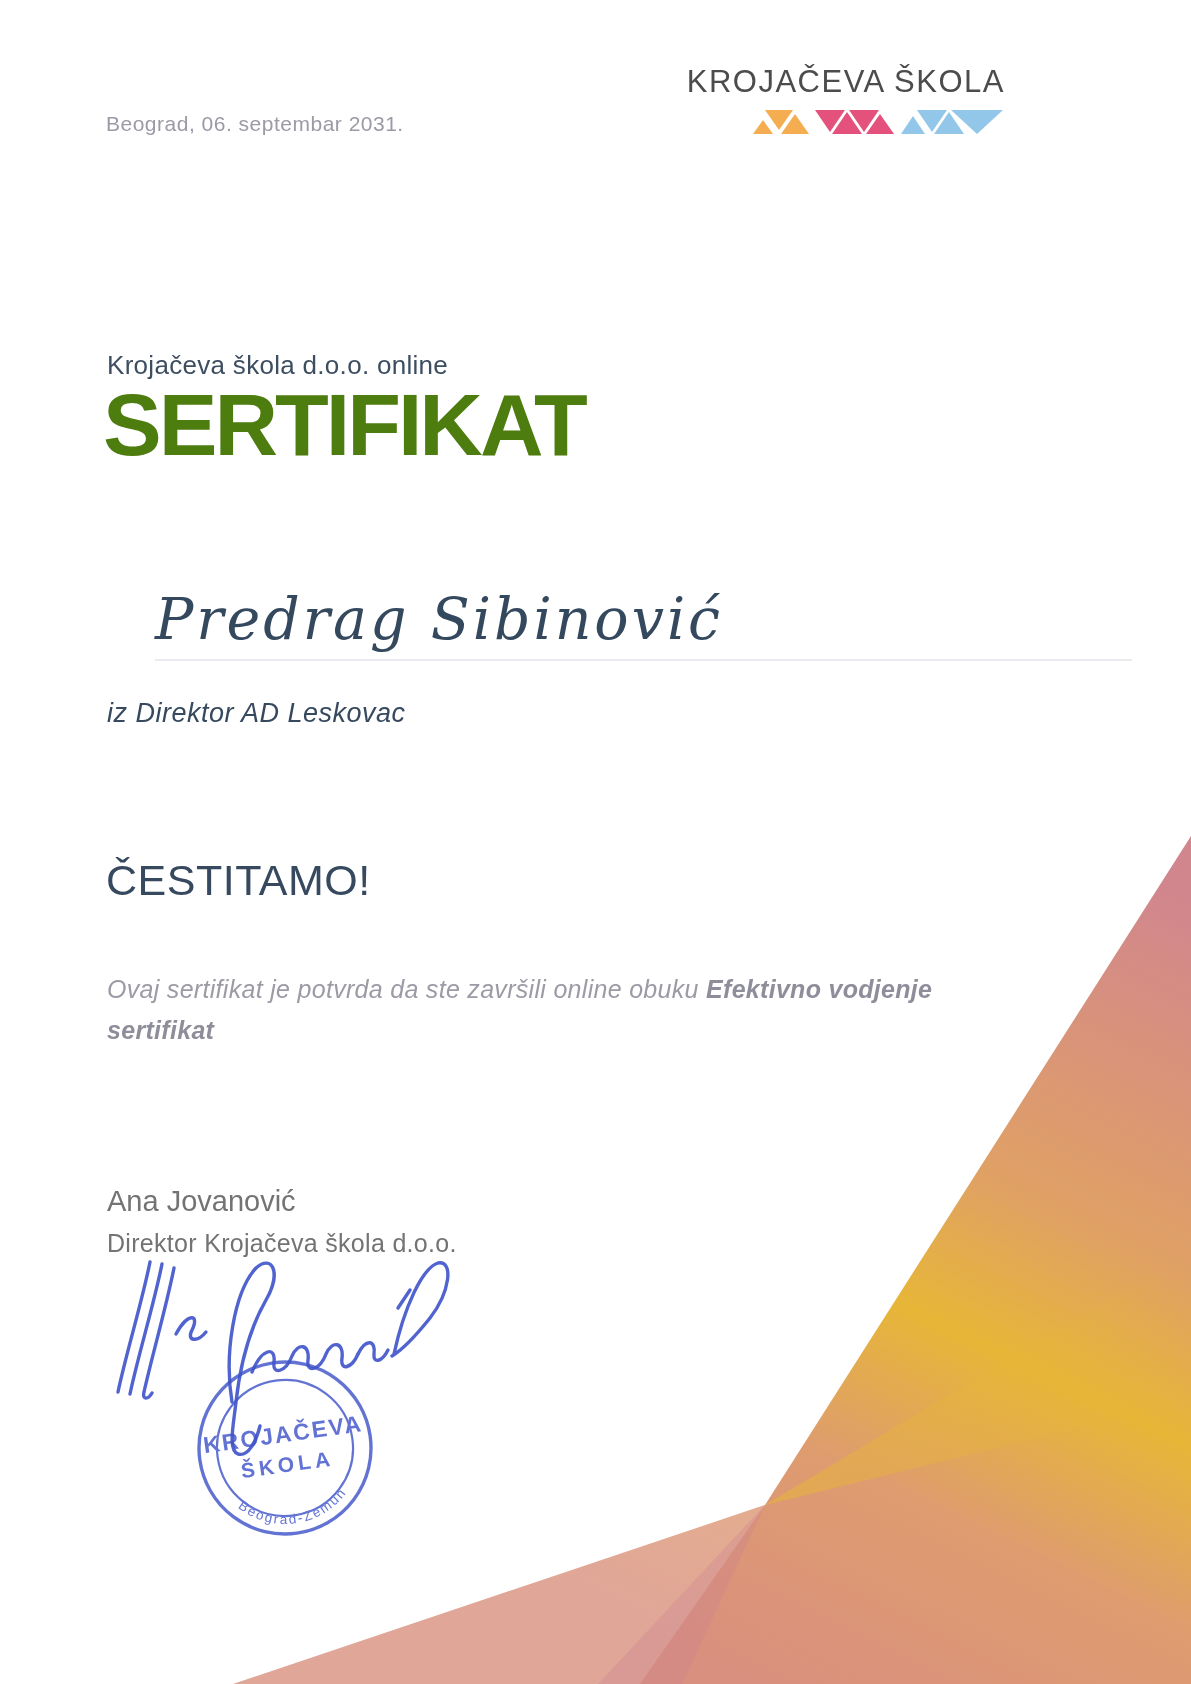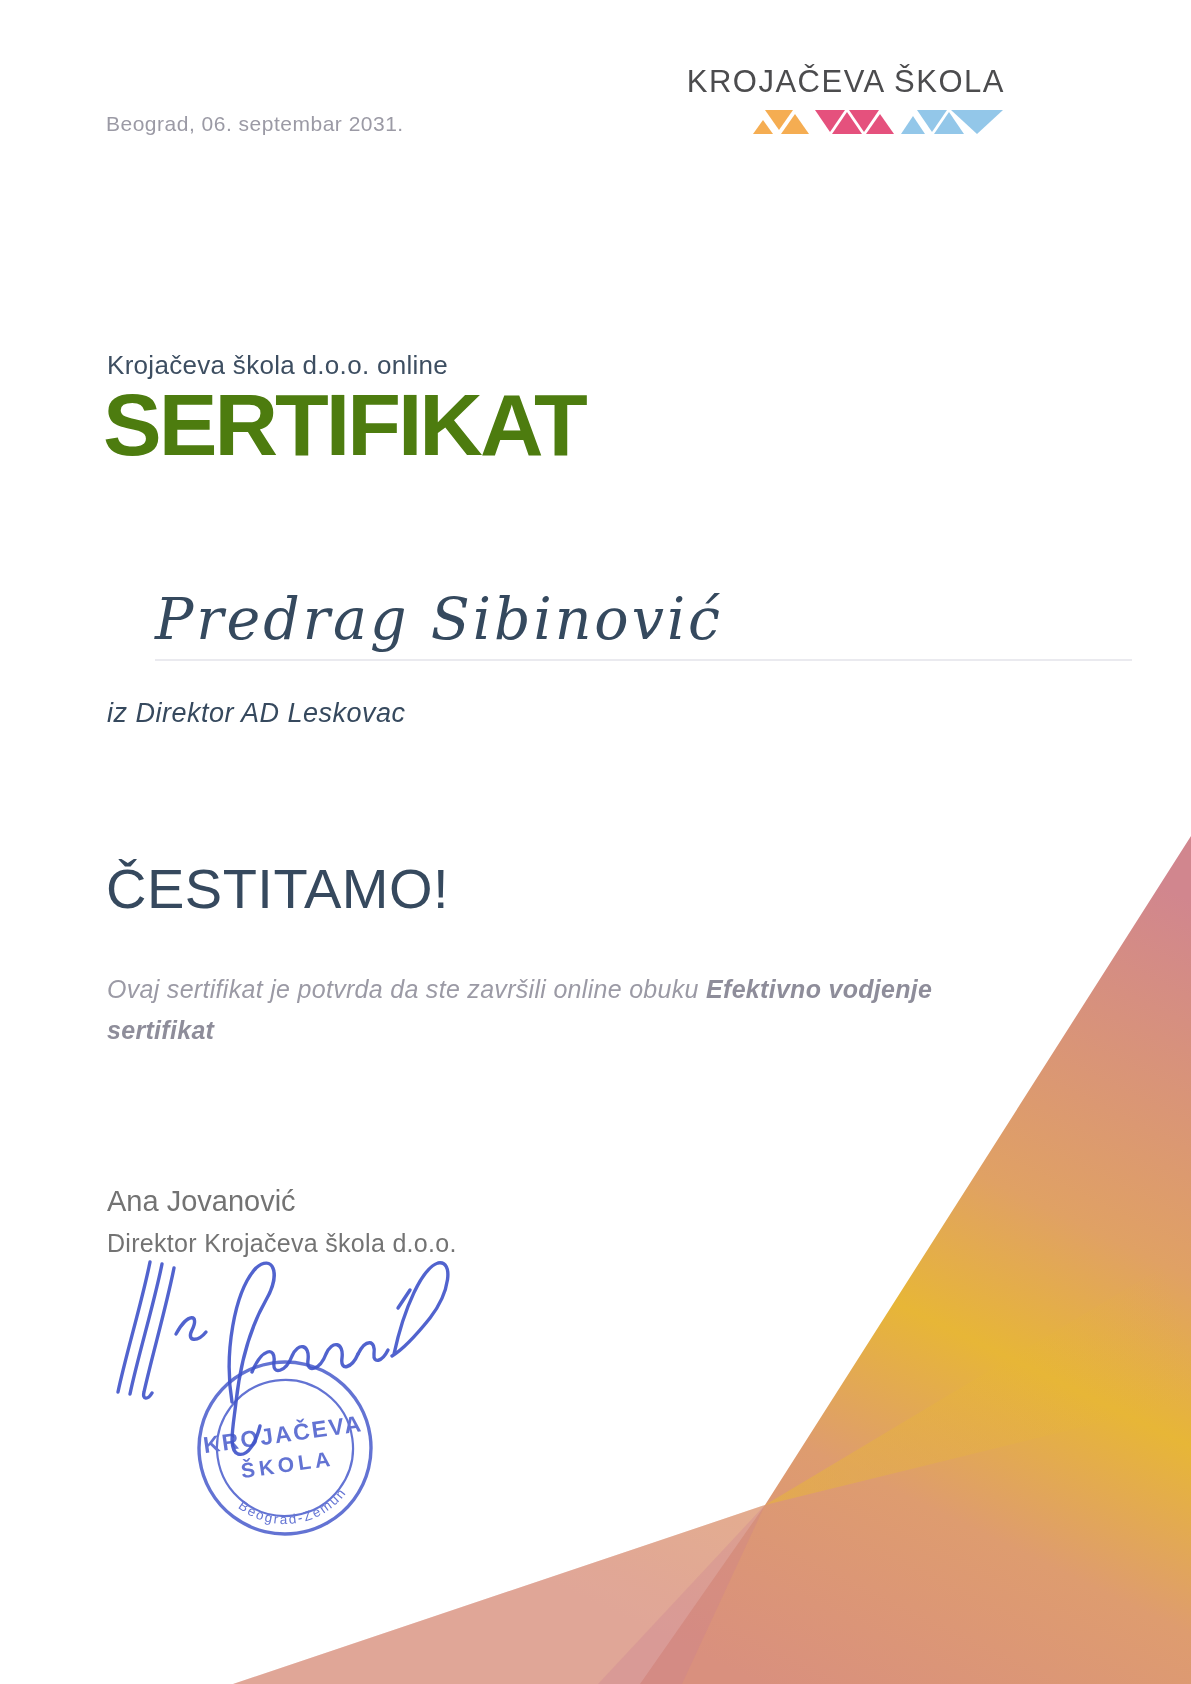--- a/index.html
+++ b/index.html
@@ -45,21 +45,21 @@
     font-size:57px;color:#35495e;letter-spacing:3px;
     line-height:1.1;white-space:nowrap;
   }
   .recipient-company{
     position:absolute;left:107px;top:698px;
     font-style:italic;font-size:27px;color:#36495e;letter-spacing:.5px;
   }
   
   .congrats{
     position:absolute;left:106px;top:856px;
-    font-size:56px;font-weight:400;color:#36495e;letter-spacing:.5px;
+    font-size:43px;font-weight:400;color:#36495e;letter-spacing:.5px;
   }
   .body-par{
     position:absolute;left:107px;top:944px;width:960px;
     font-size:25px;line-height:41px;color:#9b9aa5;letter-spacing:.3px;font-style:italic;
   }
   .body-par b{font-weight:bold;color:#8e8d9a;}
   
   .signer-name{
     position:absolute;left:107px;top:1185px;
     font-size:29px;color:#737373;

